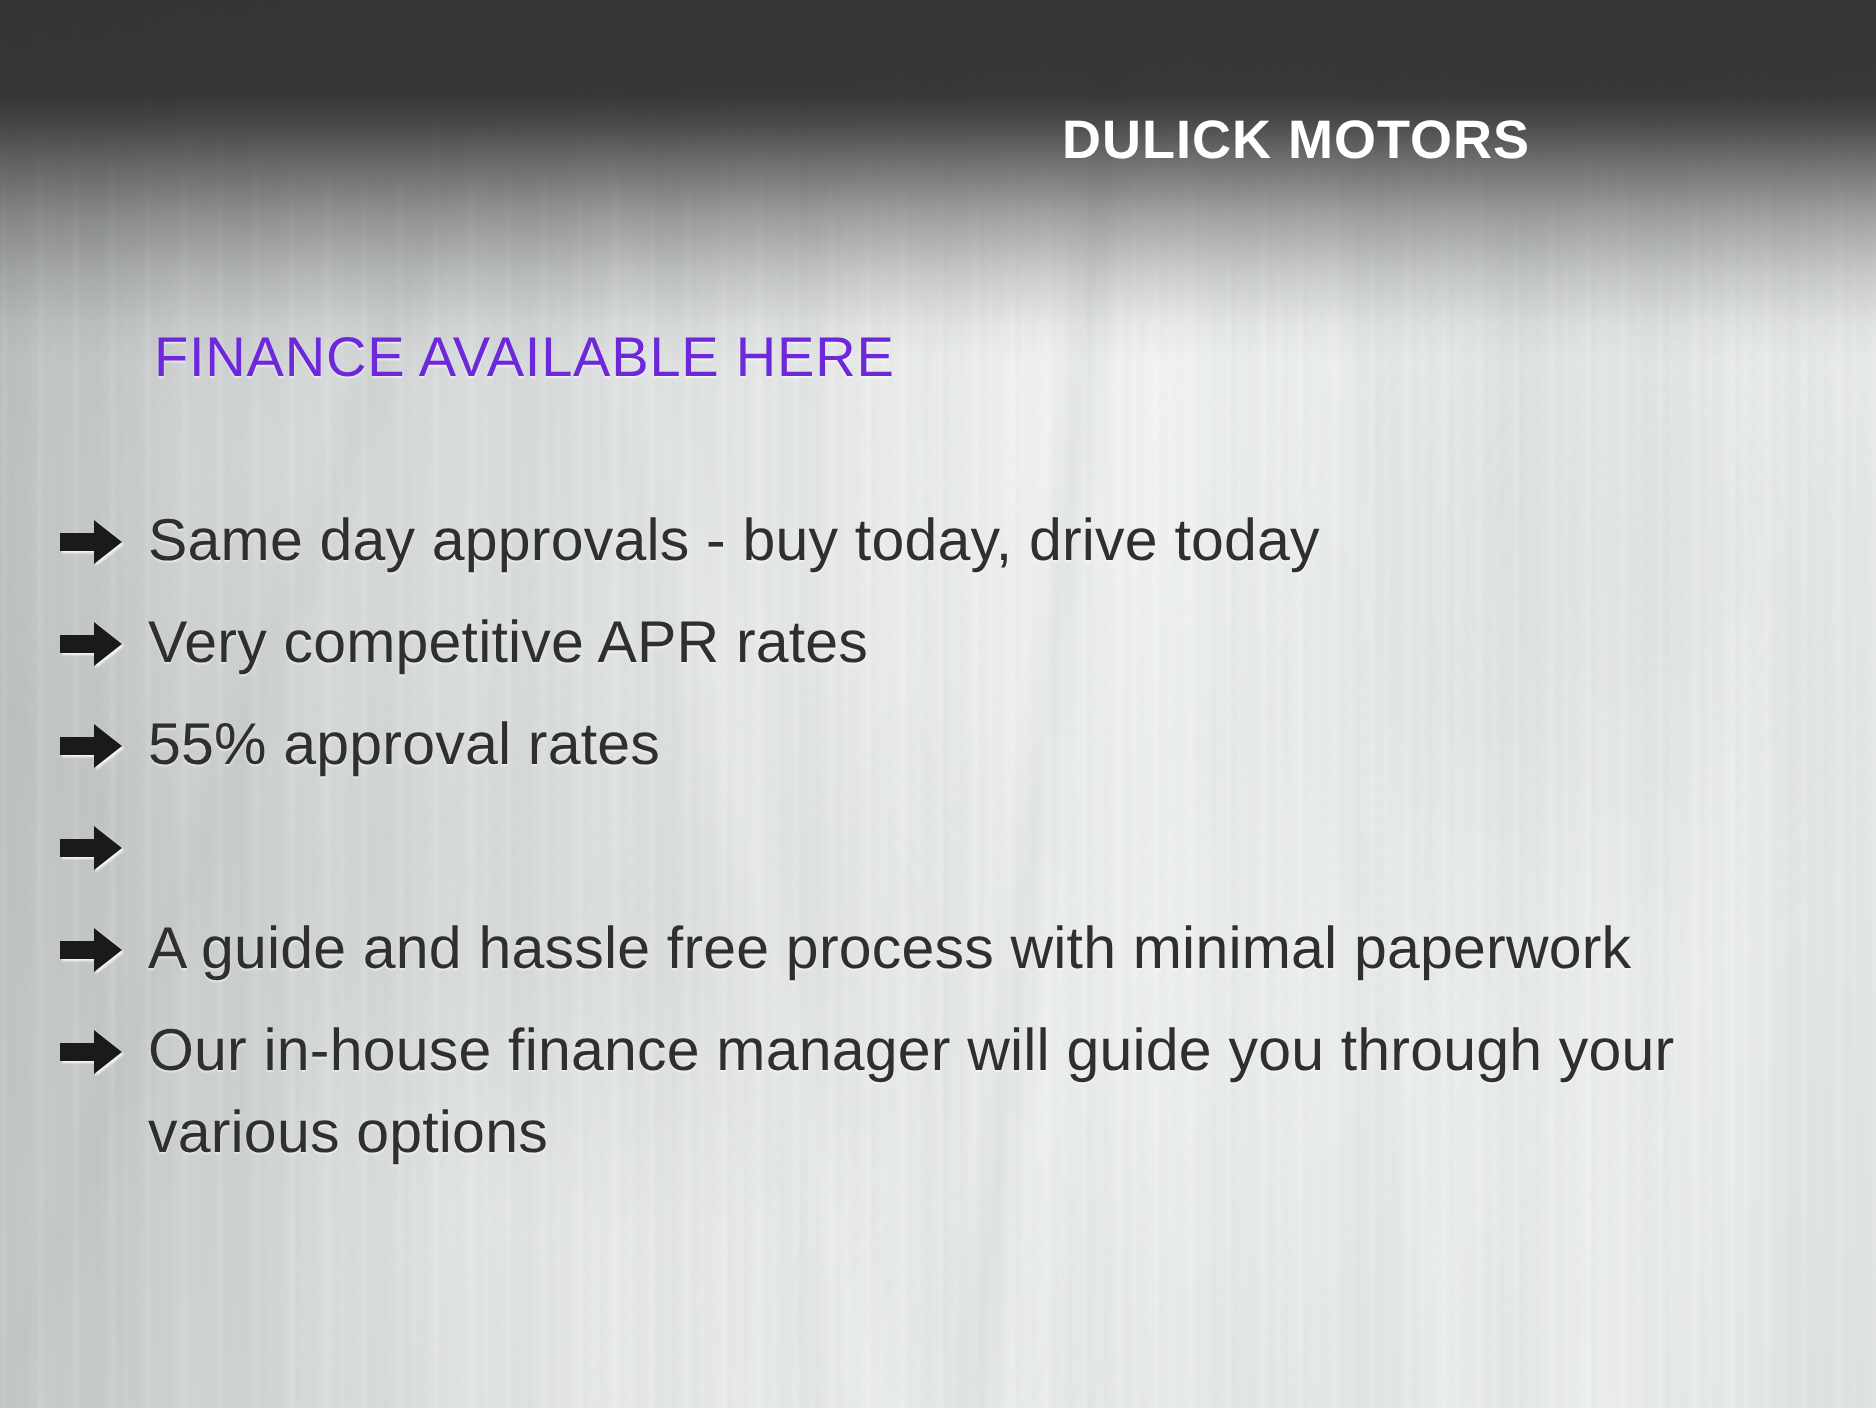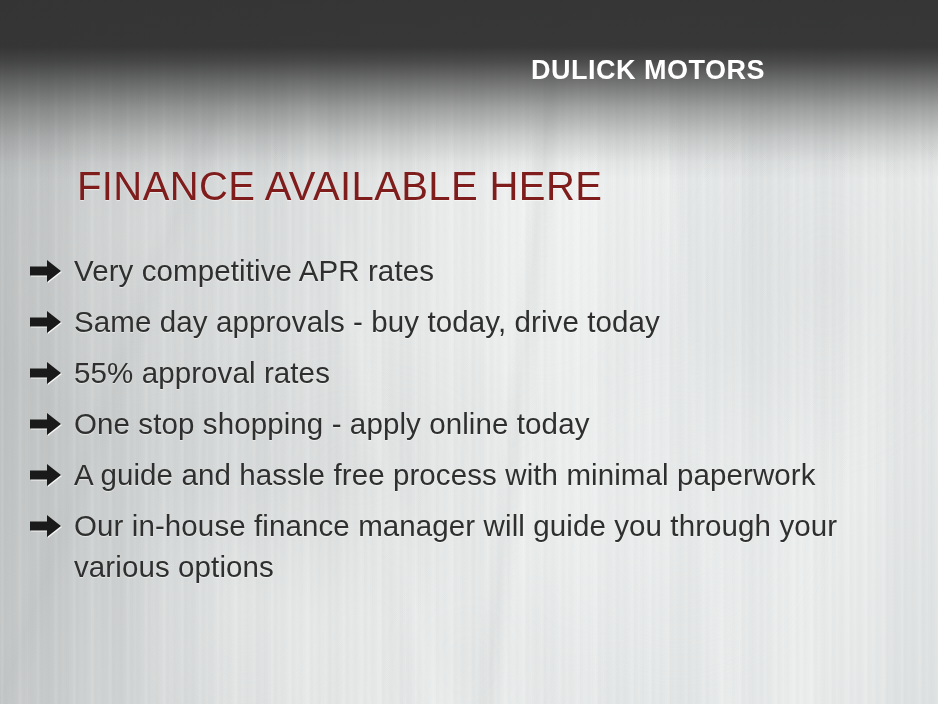--- a/index.html
+++ b/index.html
@@ -116,23 +116,23 @@
     width: 128px;
     height: 104px;
   }
   .nissan-logo svg { display: block; width: 100%; height: 100%; }
 
   
   .slide-title {
     position: absolute;
     left: 77px;
     top: 163px;
-    font-size: 40px;
+    font-size: 28px;
     font-weight: 400;
-    color: #7f1d1d;
+    color: #6d28d9;
     letter-spacing: 0.4px;
     line-height: 1.15;
     white-space: nowrap;
     text-shadow: 0 1px 1px rgba(255,255,255,0.55);
   }
 
   
   .bullet-list {
     position: absolute;
     left: 30px;
@@ -182,48 +182,47 @@
   <div class="slide-title">FINANCE AVAILABLE HERE</div>
 
   <div class="bullet-list">
 
     <div class="bullet-item">
       <span class="bullet-arrow">
         <svg viewBox="0 0 31 24" xmlns="http://www.w3.org/2000/svg">
           <path d="M 0 7.5 L 17 7.5 L 17 1 L 31 12 L 17 23 L 17 16.5 L 0 16.5 Z" fill="#1a1a1a"></path>
         </svg>
       </span>
+      <span class="bullet-text">Same day approvals - buy today, drive today</span>
+    </div>
+
+    <div class="bullet-item">
+      <span class="bullet-arrow">
+        <svg viewBox="0 0 31 24" xmlns="http://www.w3.org/2000/svg">
+          <path d="M 0 7.5 L 17 7.5 L 17 1 L 31 12 L 17 23 L 17 16.5 L 0 16.5 Z" fill="#1a1a1a"></path>
+        </svg>
+      </span>
       <span class="bullet-text">Very competitive APR rates</span>
     </div>
 
     <div class="bullet-item">
       <span class="bullet-arrow">
         <svg viewBox="0 0 31 24" xmlns="http://www.w3.org/2000/svg">
           <path d="M 0 7.5 L 17 7.5 L 17 1 L 31 12 L 17 23 L 17 16.5 L 0 16.5 Z" fill="#1a1a1a"></path>
         </svg>
       </span>
-      <span class="bullet-text">Same day approvals - buy today, drive today</span>
-    </div>
-
-    <div class="bullet-item">
-      <span class="bullet-arrow">
-        <svg viewBox="0 0 31 24" xmlns="http://www.w3.org/2000/svg">
-          <path d="M 0 7.5 L 17 7.5 L 17 1 L 31 12 L 17 23 L 17 16.5 L 0 16.5 Z" fill="#1a1a1a"></path>
-        </svg>
-      </span>
       <span class="bullet-text">55% approval rates</span>
     </div>
 
     <div class="bullet-item">
       <span class="bullet-arrow">
         <svg viewBox="0 0 31 24" xmlns="http://www.w3.org/2000/svg">
           <path d="M 0 7.5 L 17 7.5 L 17 1 L 31 12 L 17 23 L 17 16.5 L 0 16.5 Z" fill="#1a1a1a"></path>
         </svg>
       </span>
-      <span class="bullet-text">One stop shopping - apply online today</span>
     </div>
 
     <div class="bullet-item">
       <span class="bullet-arrow">
         <svg viewBox="0 0 31 24" xmlns="http://www.w3.org/2000/svg">
           <path d="M 0 7.5 L 17 7.5 L 17 1 L 31 12 L 17 23 L 17 16.5 L 0 16.5 Z" fill="#1a1a1a"></path>
         </svg>
       </span>
       <span class="bullet-text">A guide and hassle free process with minimal paperwork</span>
     </div>

